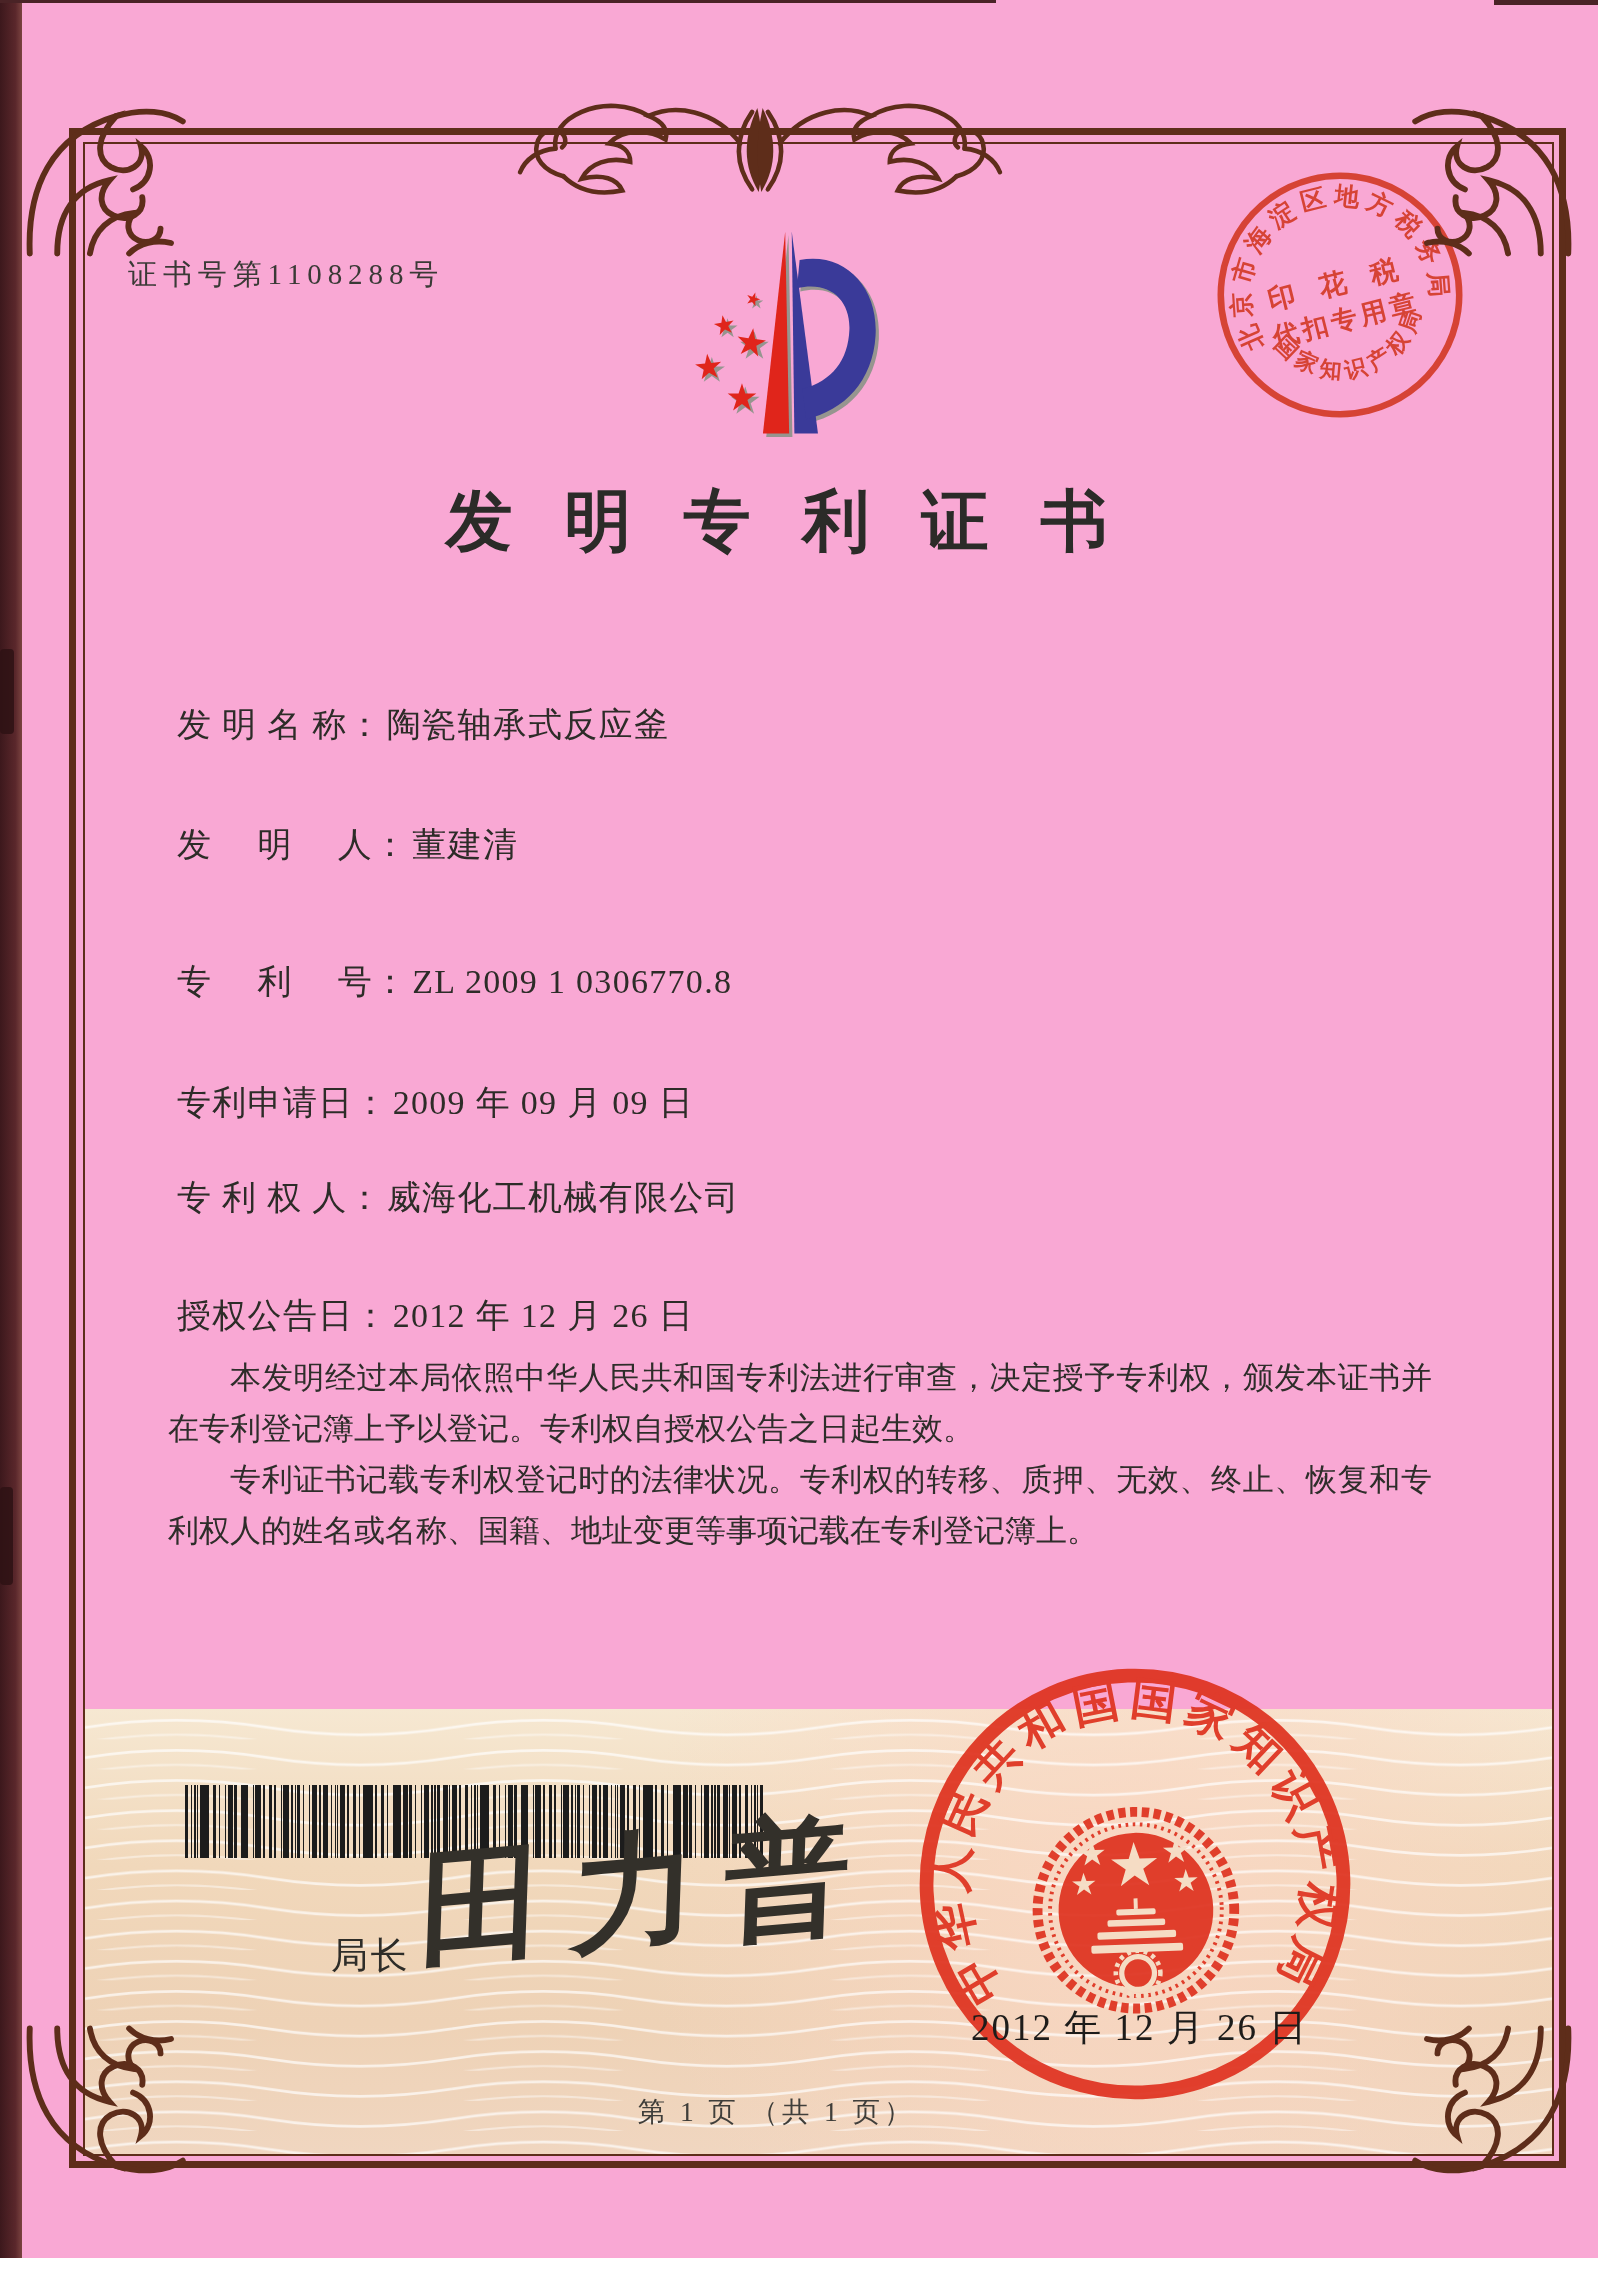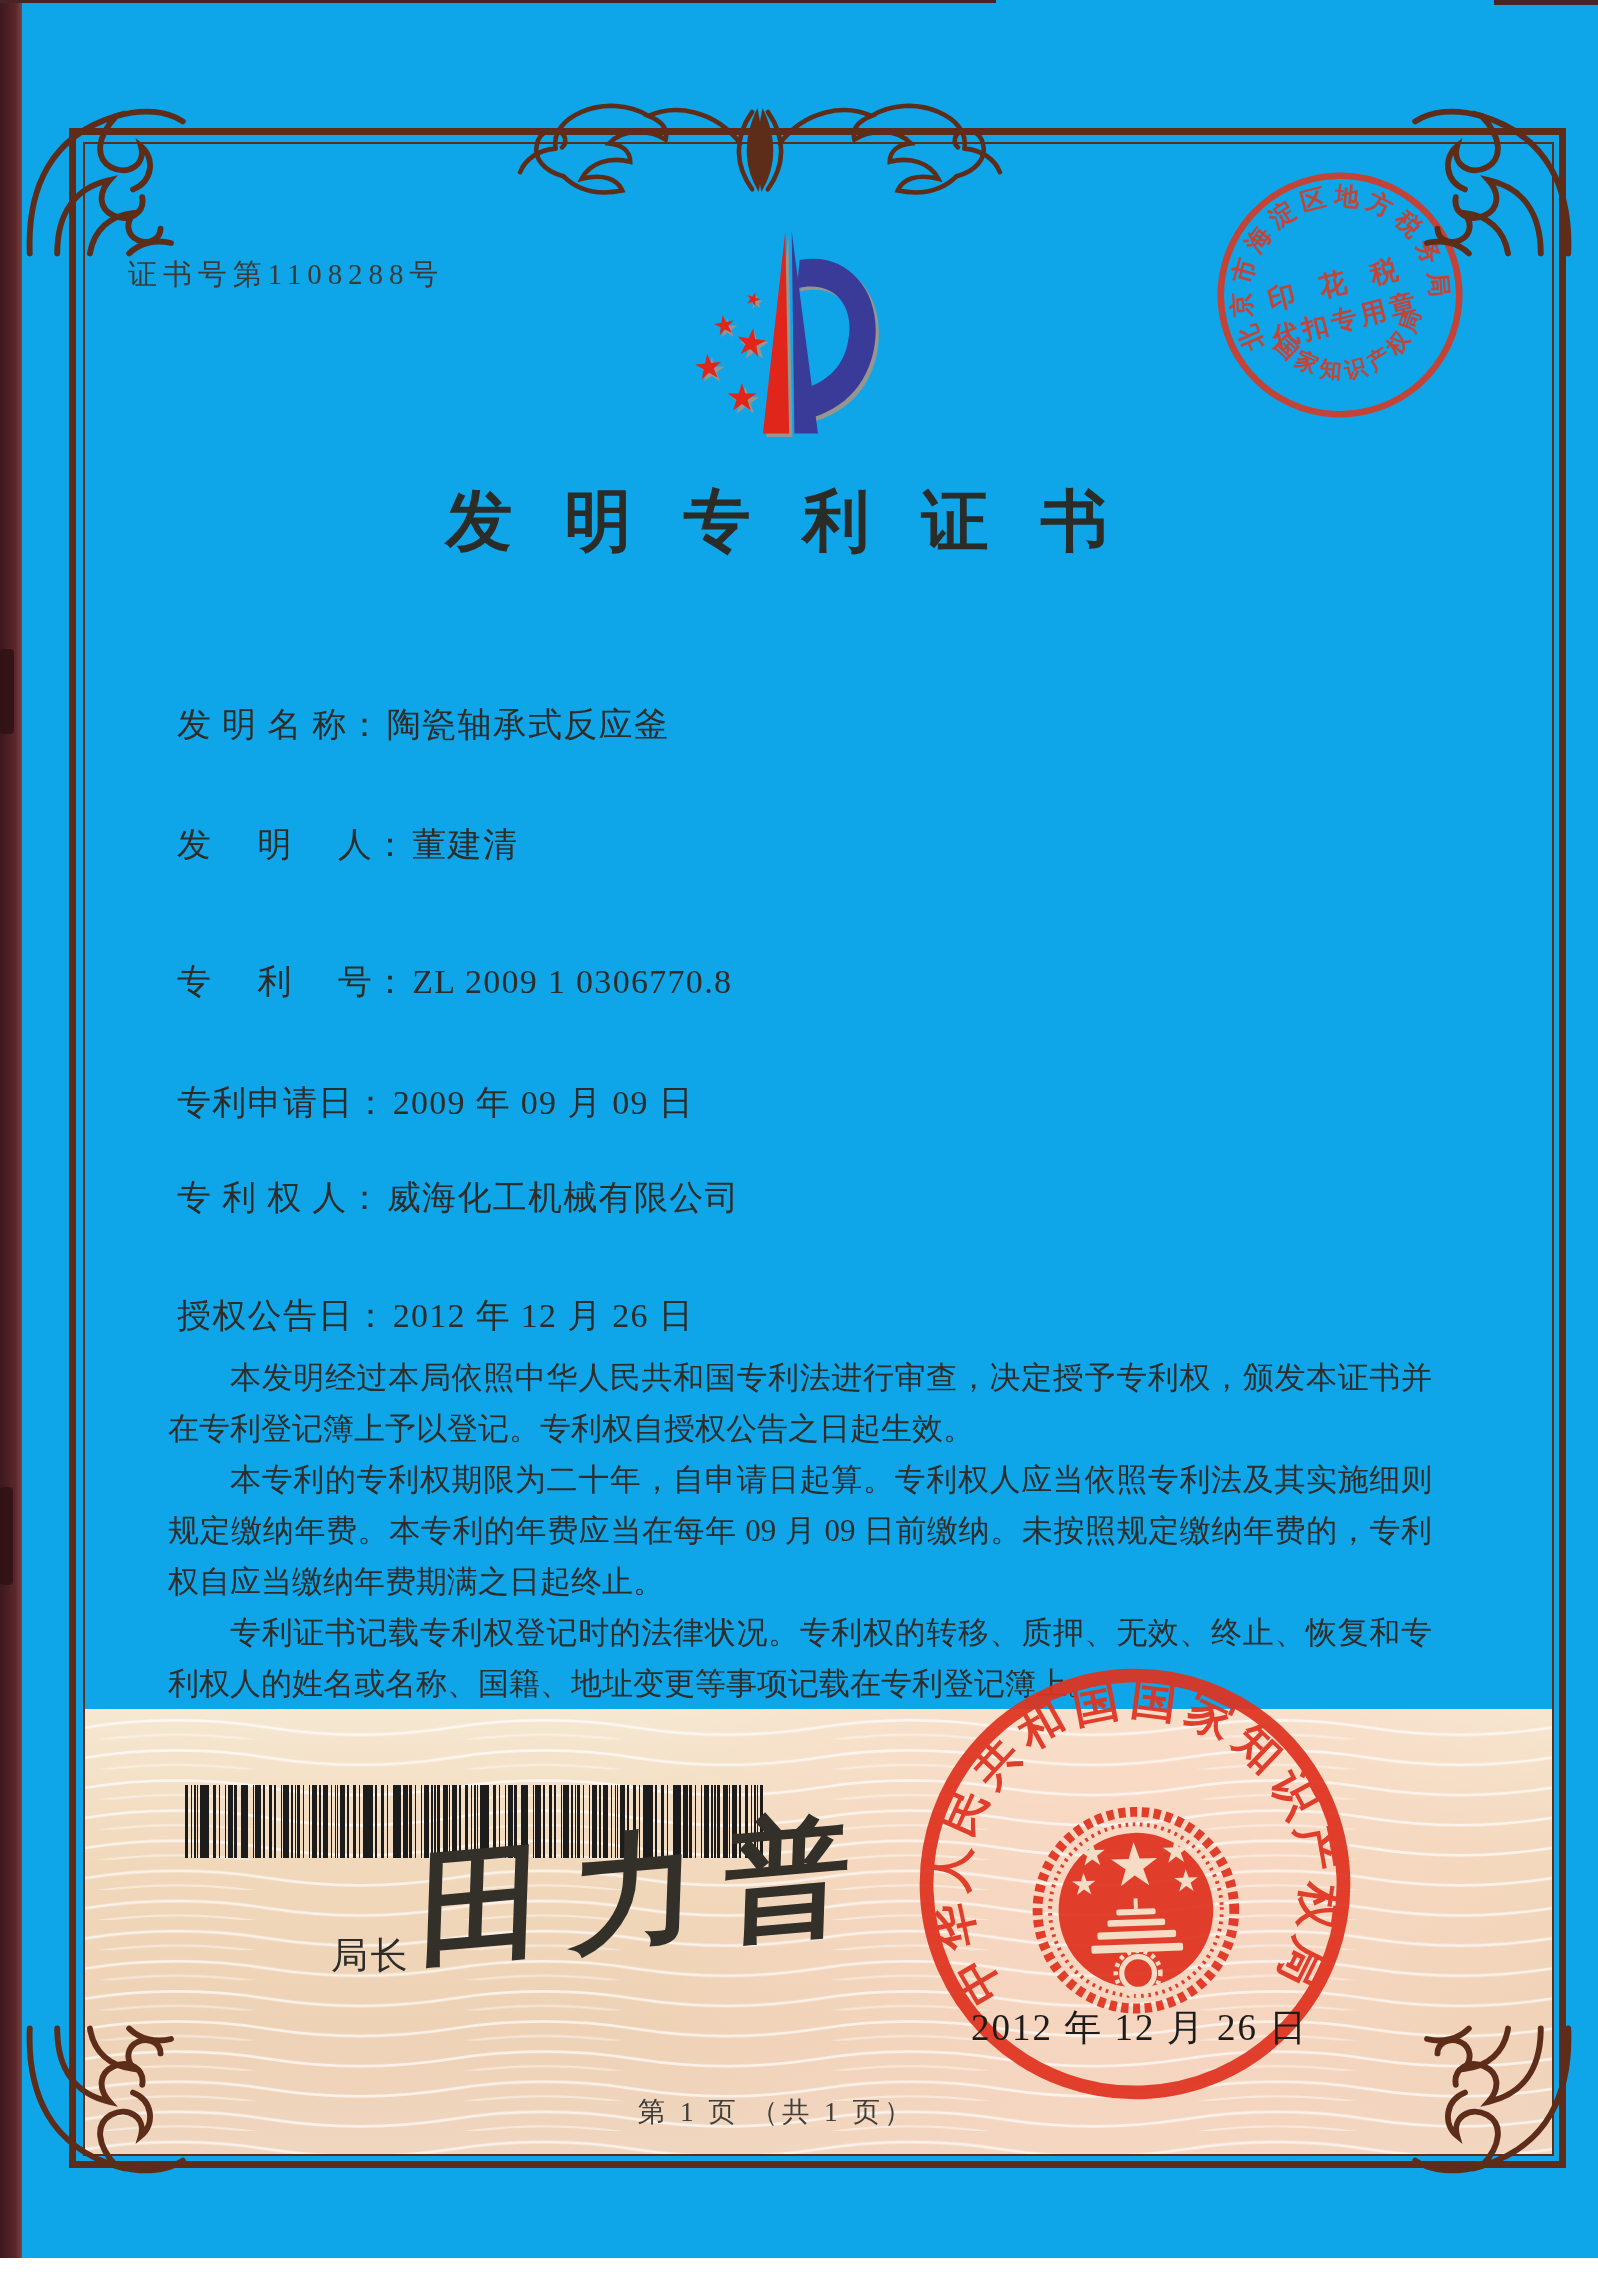--- a/index.html
+++ b/index.html
@@ -1,18 +1,18 @@
 <!DOCTYPE html>
 <html style="font-size:10.5px"><head>
 <meta charset="utf-8">
 <style>
   html,body{margin:0;padding:0;}
   body{width:1598px;height:2295px;position:relative;background:#ffffff;
        font-family:"Liberation Serif","DejaVu Serif",serif;}
-  .page{position:absolute;left:0;top:0;width:1598px;height:2295px;background:#0ea5e9;overflow:hidden;}
+  .page{position:absolute;left:0;top:0;width:1598px;height:2295px;background:#f9a8d4;overflow:hidden;}
   .abs{position:absolute;}
   
   .spine{left:0;top:0;width:22px;height:2267px;background:linear-gradient(90deg,#3c181c,#5a272b 70%,#7a4340);}
   .spine-blot{background:#2e1214;opacity:.85;border-radius:3.9px;}
   .topline{background:#4a2326;}
   .bottom-white{left:0;top:2258px;width:1598px;height:38px;background:#ffffff;}
   
   .frame-outer{left:69px;top:128px;width:1483px;height:2026px;border:7.9px solid #5e2d1a;z-index:4;}
   .frame-inner{left:83px;top:142px;width:1467px;height:2010px;border:2.6px solid #5e2d1a;z-index:4;}
   
@@ -189,21 +189,20 @@
   </div>
   <div class="abs field" style="top:1175px;">
     <span>专 利 权 人：</span><span class="val">威海化工机械有限公司</span>
   </div>
   <div class="abs field" style="top:1293px;">
     <span>授权公告日：</span><span class="val">2012 年 12 月 26 日</span>
   </div>
 
   <div class="abs bodytext">
     <p>本发明经过本局依照中华人民共和国专利法进行审查，决定授予专利权，颁发本证书并在专利登记簿上予以登记。专利权自授权公告之日起生效。</p>
-    <p>本专利的专利权期限为二十年，自申请日起算。专利权人应当依照专利法及其实施细则规定缴纳年费。本专利的年费应当在每年 09 月 09 日前缴纳。未按照规定缴纳年费的，专利权自应当缴纳年费期满之日起终止。</p>
     <p>专利证书记载专利权登记时的法律状况。专利权的转移、质押、无效、终止、恢复和专利权人的姓名或名称、国籍、地址变更等事项记载在专利登记簿上。</p>
   </div>
 
   <div class="abs barcode"></div>
 
   <div class="abs sig-role">局长</div>
   <div class="abs sig-name">田力普</div>
 
   <svg class="abs" style="left:899px;top:1648px;z-index:6;" width="472" height="472" viewBox="0 0 720 720">
     <g transform="rotate(-2 360 360)" opacity="0.93">

